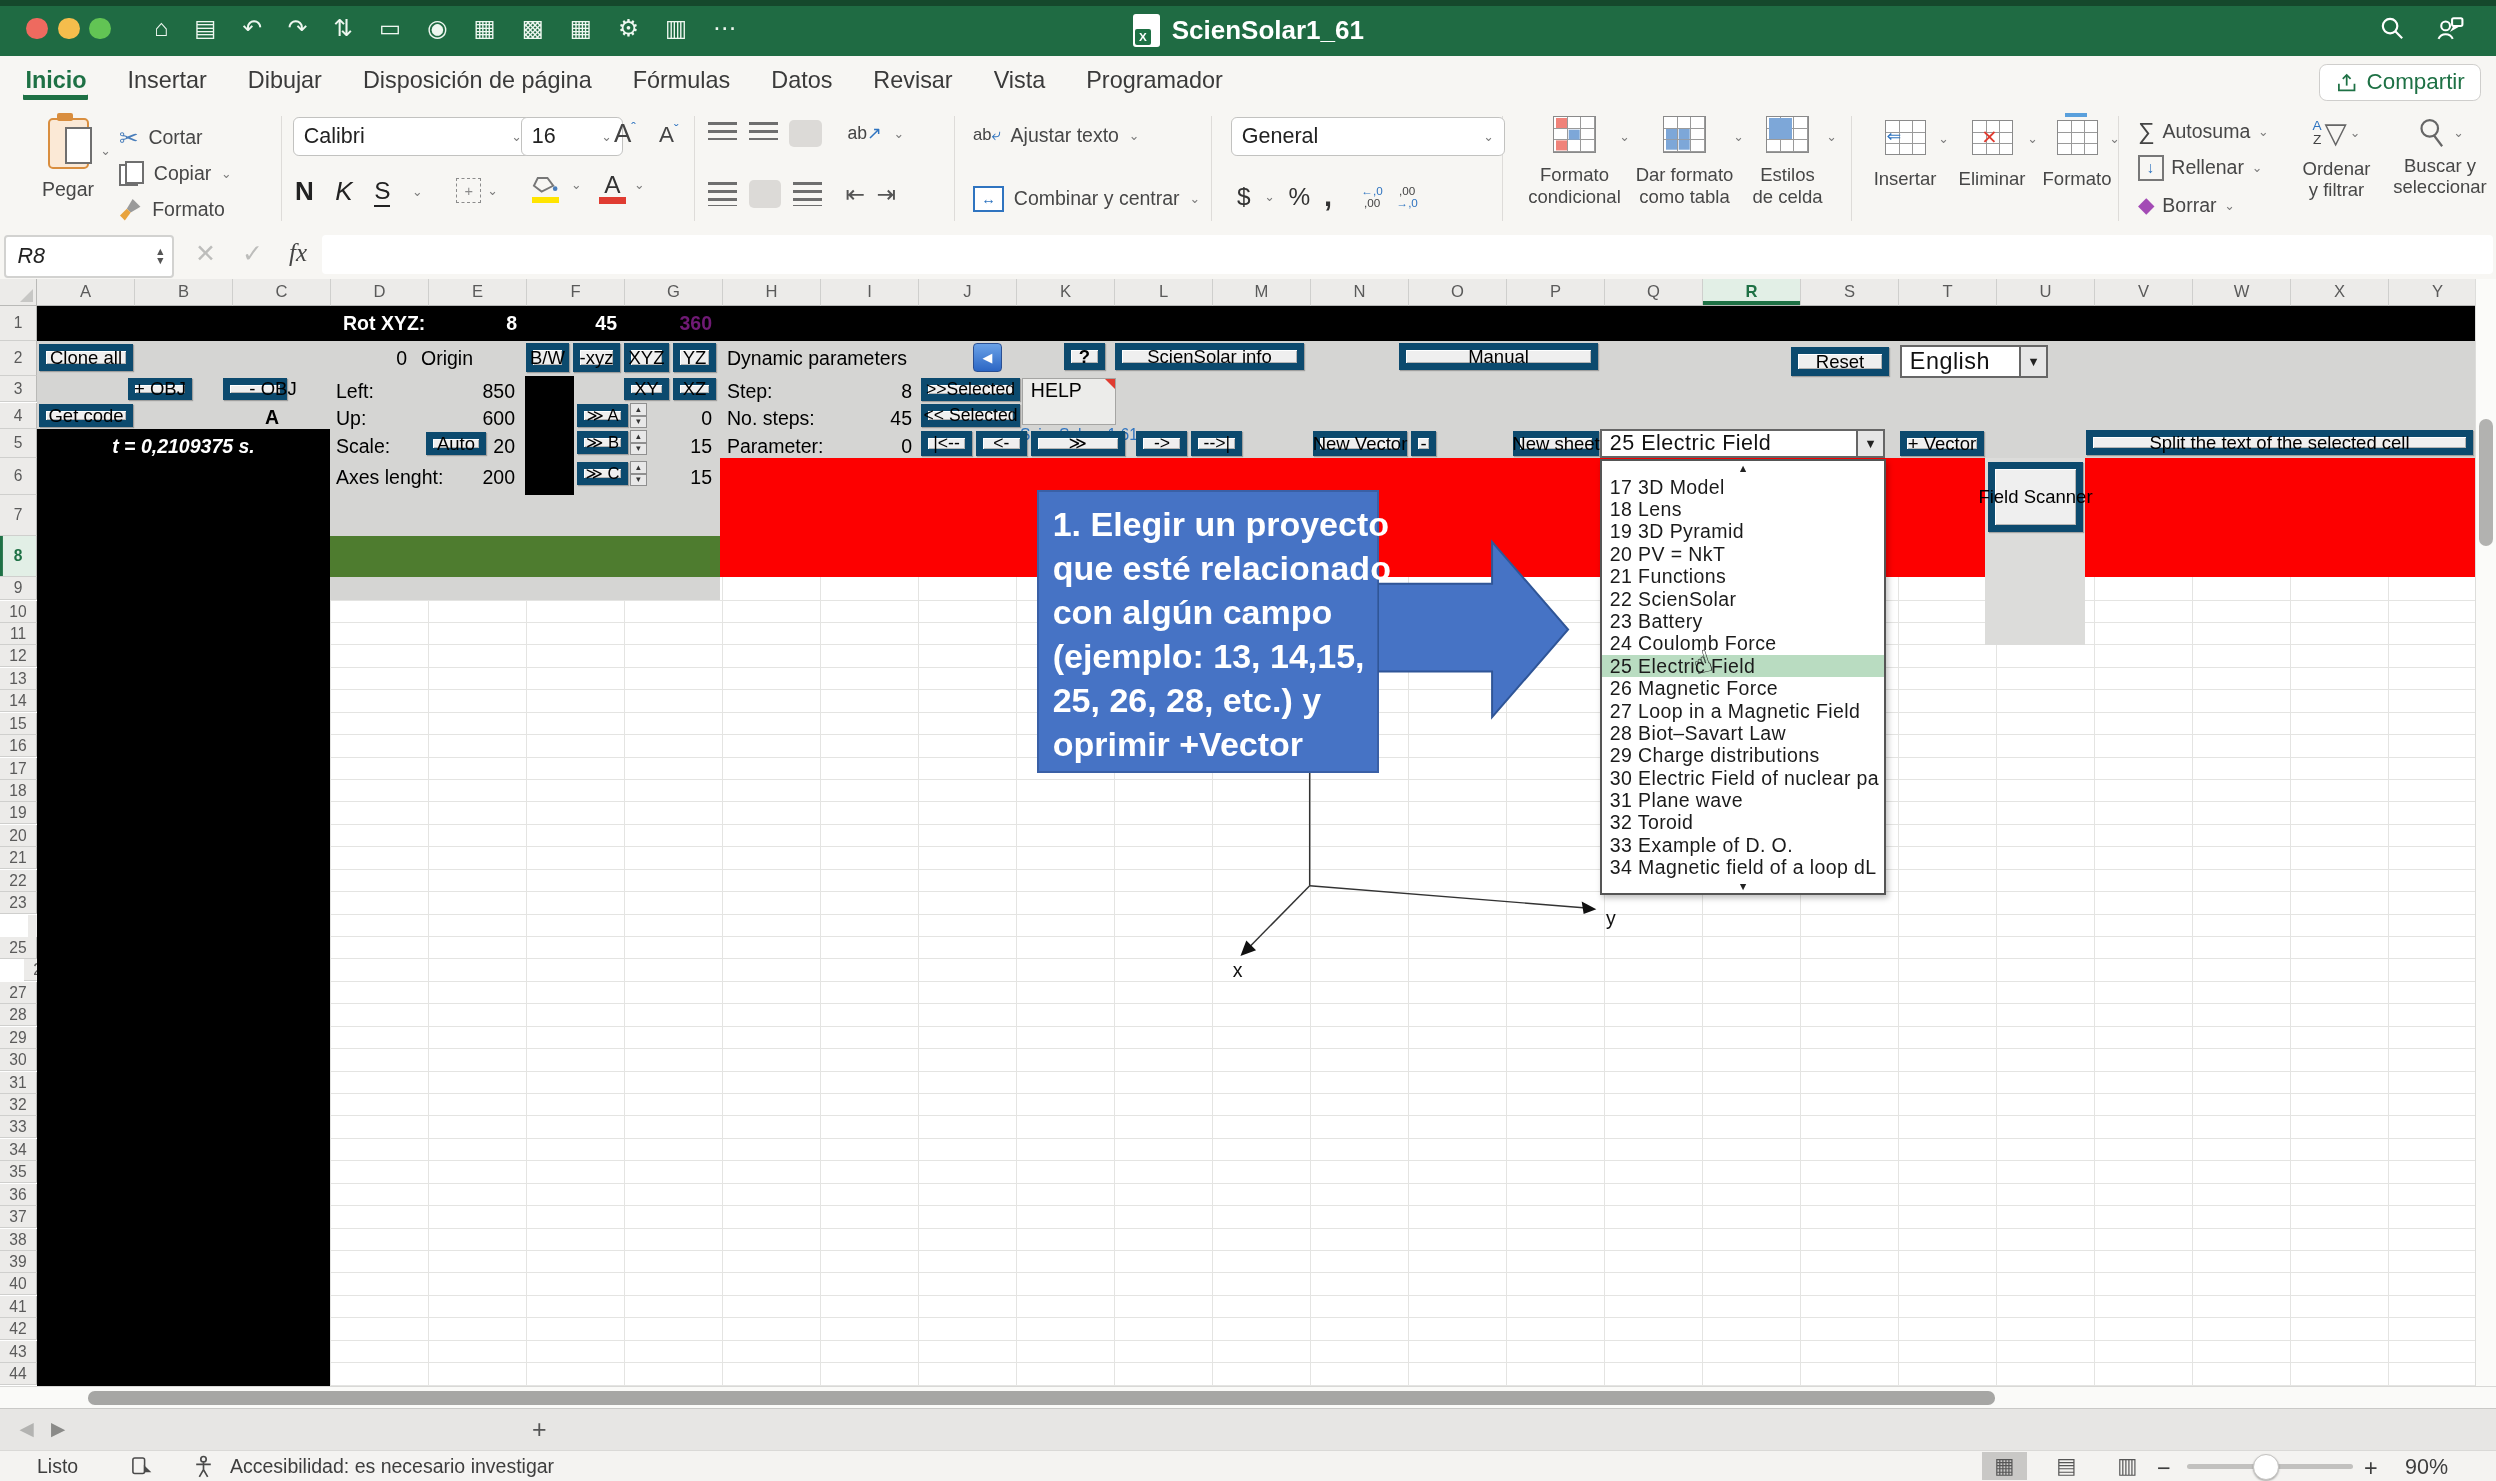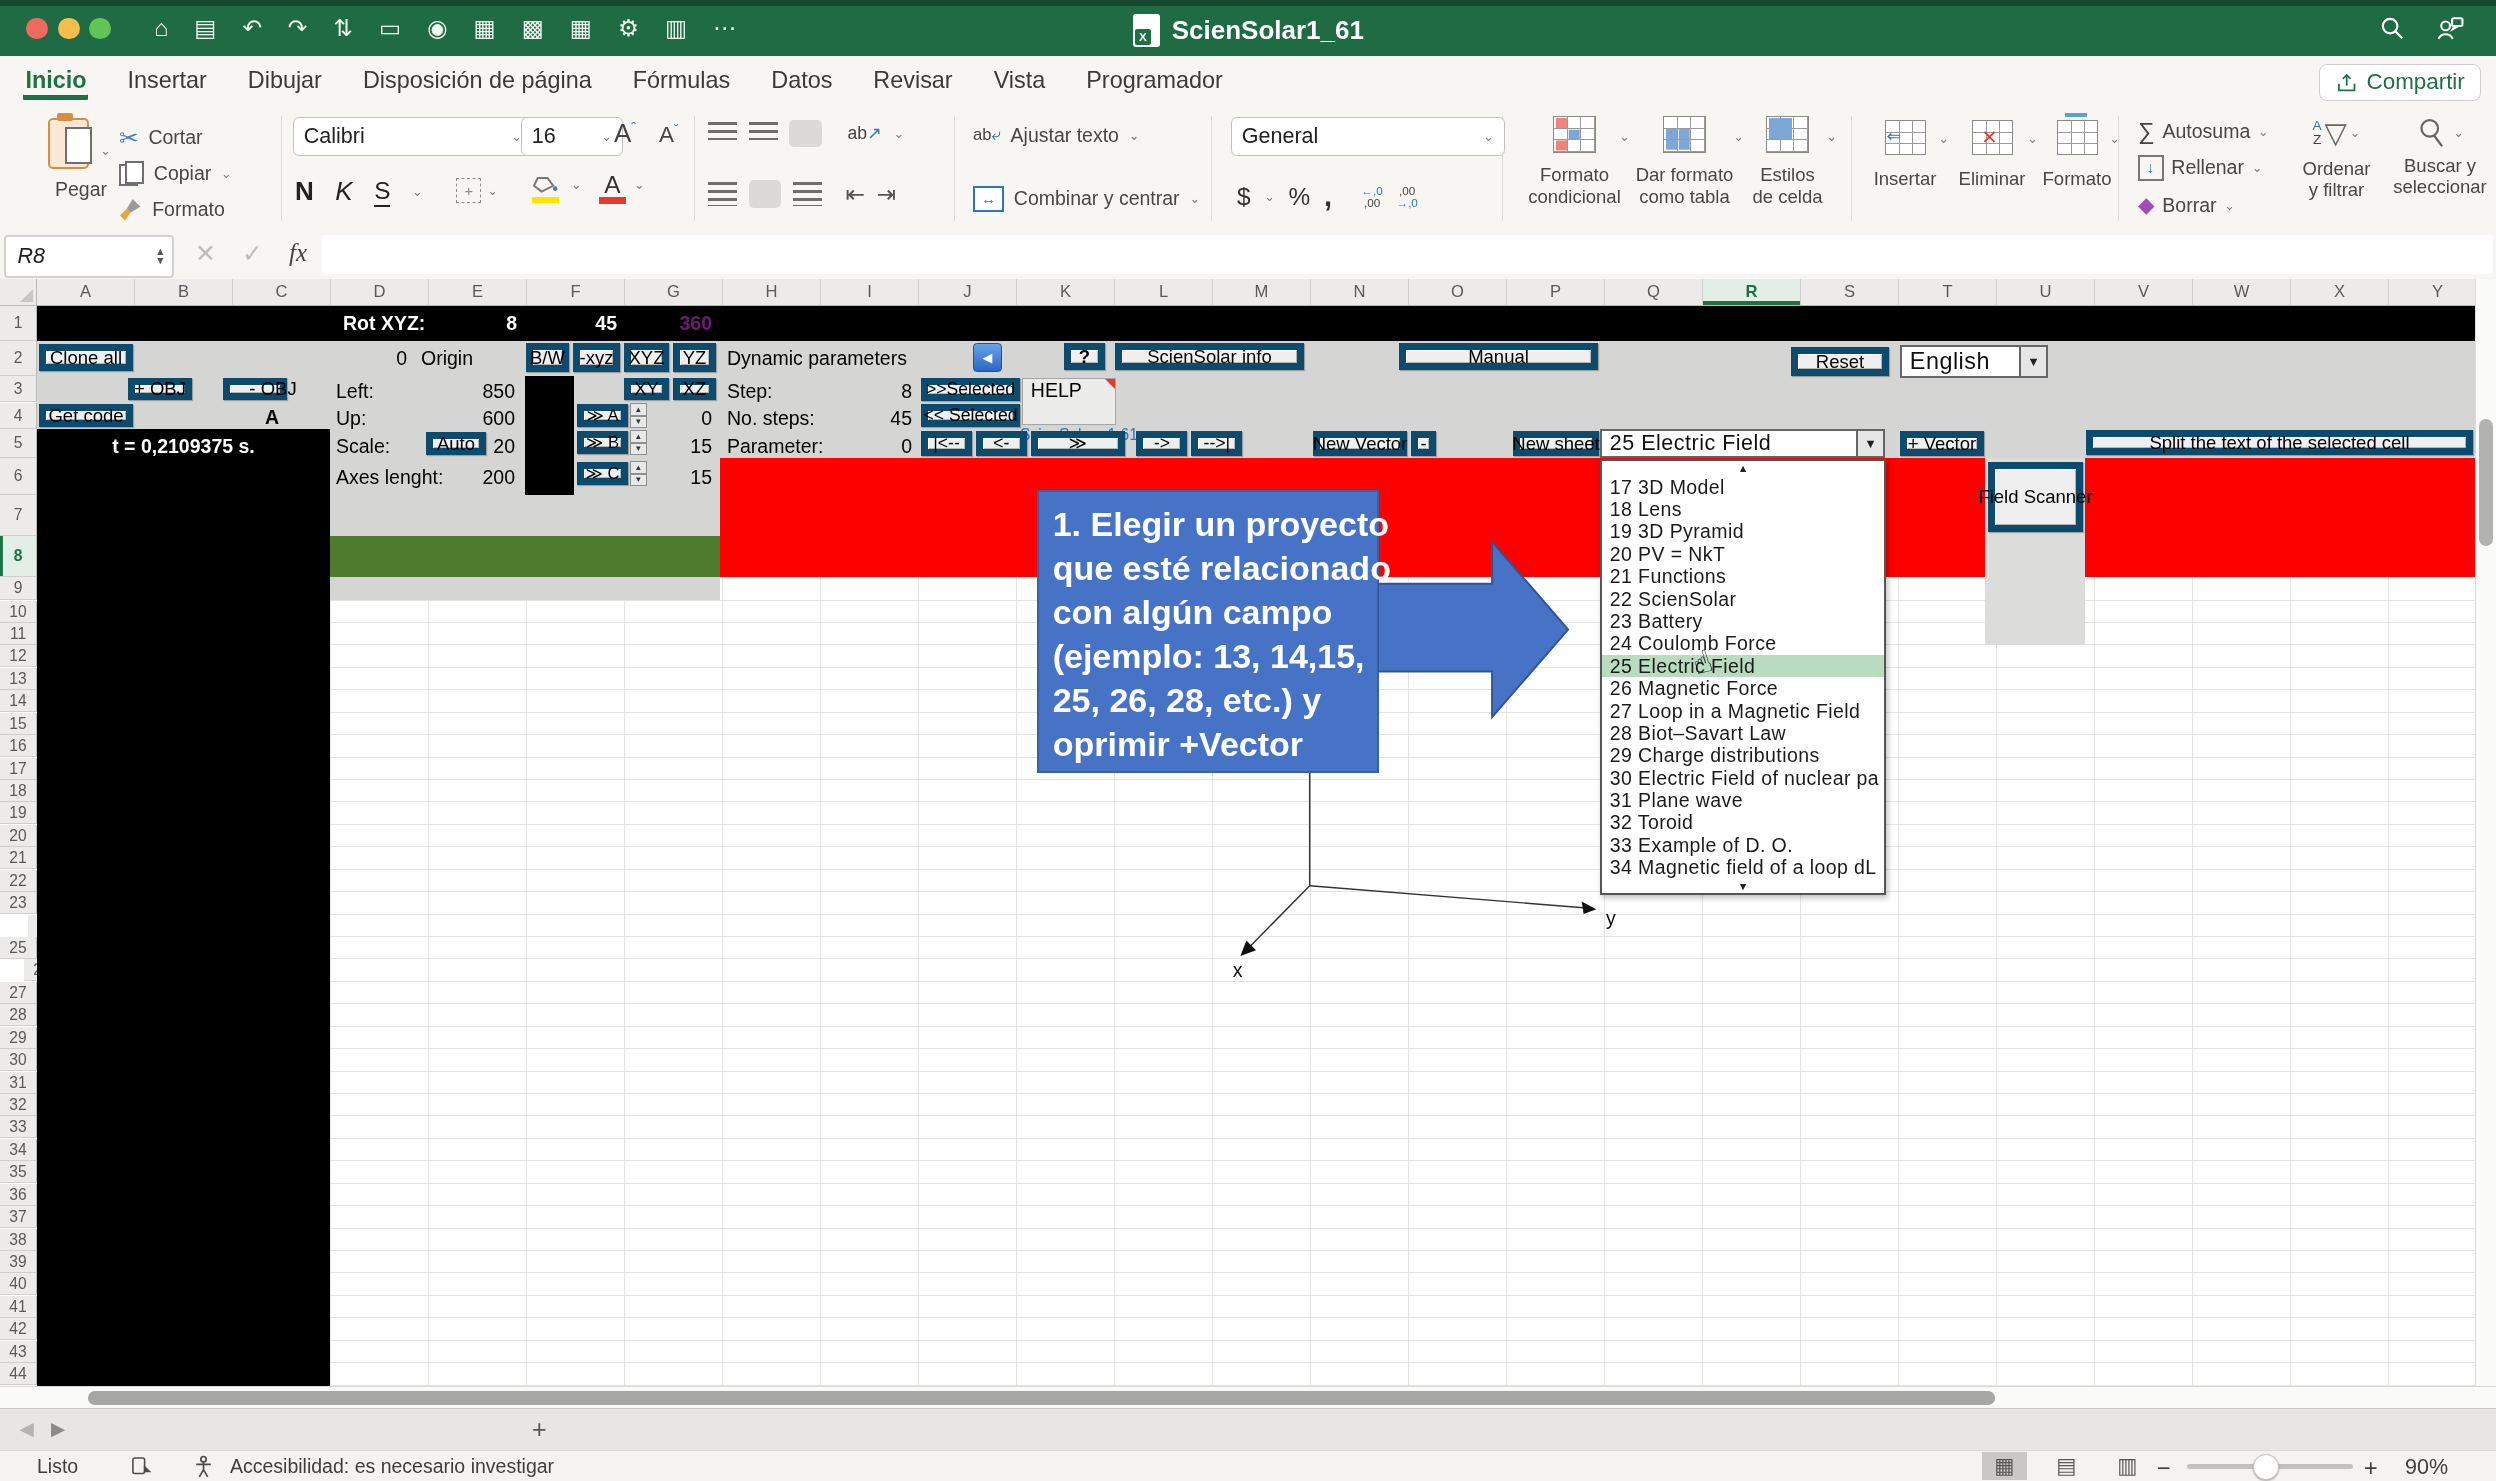--- a/index.html
+++ b/index.html
@@ -20,21 +20,21 @@
   
   #tabrow{left:0;top:56px;width:2497px;height:51px;background:#f7f6f3;border-bottom:1px solid #e3e1de;}
   .rtabs{position:absolute;left:23.4px;top:0;height:51px;display:flex;align-items:center;gap:37px;}
   .rtab{font-size:23.4px;color:#3a3a3a;padding:3.9px 2px 5.9px 2px;cursor:default;white-space:nowrap;}
   .rtab.active{color:#1e7145;font-weight:bold;box-shadow:inset 0 -4.9px 0 #1e7145;border-radius:1px;}
   #share-btn{position:absolute;right:15.6px;top:7.8px;height:35px;padding:0 15.6px;border:1px solid #cfcecc;border-radius:7.8px;
     background:#fff;color:#1e7145;font-size:22.4px;display:flex;align-items:center;gap:7.8px;}
   
   #ribbon{left:0;top:106px;width:2497px;height:125px;background:#f7f6f3;border-bottom:1px solid #d5d3d1;}
   .rsep{position:absolute;top:9.8px;width:1px;height:105px;background:#dedcd9;}
-  .rlabel{font-size:19.5px;color:#474747;white-space:nowrap;text-align:right;}
+  .rlabel{font-size:19.5px;color:#474747;white-space:nowrap;}
   .rlabel2{font-size:18.5px;color:#474747;white-space:nowrap;text-align:center;line-height:21.5px;}
   .chev{color:#7a7a7a;font-size:12.7px;}
   .selbox{background:#fff;border:1px solid #c2c2c0;border-radius:5.9px;display:flex;align-items:center;
     font-size:21.5px;color:#222;padding:0 9.8px;justify-content:space-between;}
   .bars{width:25px;height:19.5px;background:repeating-linear-gradient(to bottom,#6e6e6e 0 2.9px,transparent 2.9px 7.8px);}
   .pressed{background:#dcdad7;border-radius:4.9px;}
   .clipboard{width:37px;height:47px;border:2.9px solid #d98e3f;border-radius:4.9px;position:relative;background:#fbe9d6;}
   .clipboard .page{position:absolute;right:-5.9px;top:7.8px;width:23.4px;height:33px;background:#fff;border:2px solid #6f6f6f;}
   .clipboard .clip{position:absolute;left:7.8px;top:-6.8px;width:15.6px;height:7.8px;background:#d98e3f;border-radius:2px;}
   .copyic{position:relative;width:25px;height:25px;display:inline-block;}
@@ -529,21 +529,21 @@
 <div class="fill" style="left:37px;top:341px;width:2438px;height:117px;background:#d5d5d3;z-index:1;"></div>
 <div class="fill" style="left:37px;top:458px;width:683px;height:78px;background:#d5d5d3;z-index:1;"></div>
 <div class="fill" style="left:330px;top:577px;width:390px;height:23.4px;background:#d5d5d3;z-index:1;"></div>
 <div class="fill" style="left:720px;top:458px;width:1268px;height:119px;background:#fd0000;z-index:1;"></div>
 <div class="fill" style="left:2085px;top:458px;width:390px;height:119px;background:#fd0000;z-index:1;"></div>
 <div class="fill" style="left:330px;top:536px;width:390px;height:41px;background:#4e7c2f;z-index:1;"></div>
 <div class="fill" style="left:1985px;top:458px;width:100px;height:187px;background:#dcdcda;z-index:2;"></div>
 <div class="btn" style="left:1988px;top:462px;width:95px;height:70px;z-index:3;font-size:18.5px;">
   <span>Field Scanner</span>
 </div>
-<div class="fill" style="left:37px;top:429px;width:293px;height:957px;background:#000;z-index:2;">
+<div class="fill" style="left:37px;top:429px;width:293px;height:957px;background:#000;z-index:2;font-style:italic;">
   <div style="color:#fff;font-weight:bold;font-size:19.5px;text-align:center;padding-top:5.9px;">t = 0,2109375 s.</div>
 </div>
 <div class="fill" style="left:525px;top:376px;width:49px;height:119px;background:#000;z-index:3;"></div>
 
 <span class="plbl" style="left:343px;top:312px;color:#fff;font-weight:bold;z-index:3;">Rot XYZ:</span>
 <span class="pval" style="left:427px;top:312px;width:90px;color:#fff;font-weight:bold;z-index:3;">8</span>
 <span class="pval" style="left:525px;top:312px;width:92px;color:#fff;font-weight:bold;z-index:3;">45</span>
 <span class="pval" style="left:622px;top:312px;width:90px;color:#701a75;font-weight:bold;z-index:3;">360</span>
 
 <div class="btn" style="left:39px;top:344px;width:94px;height:27px;z-index:3;">

